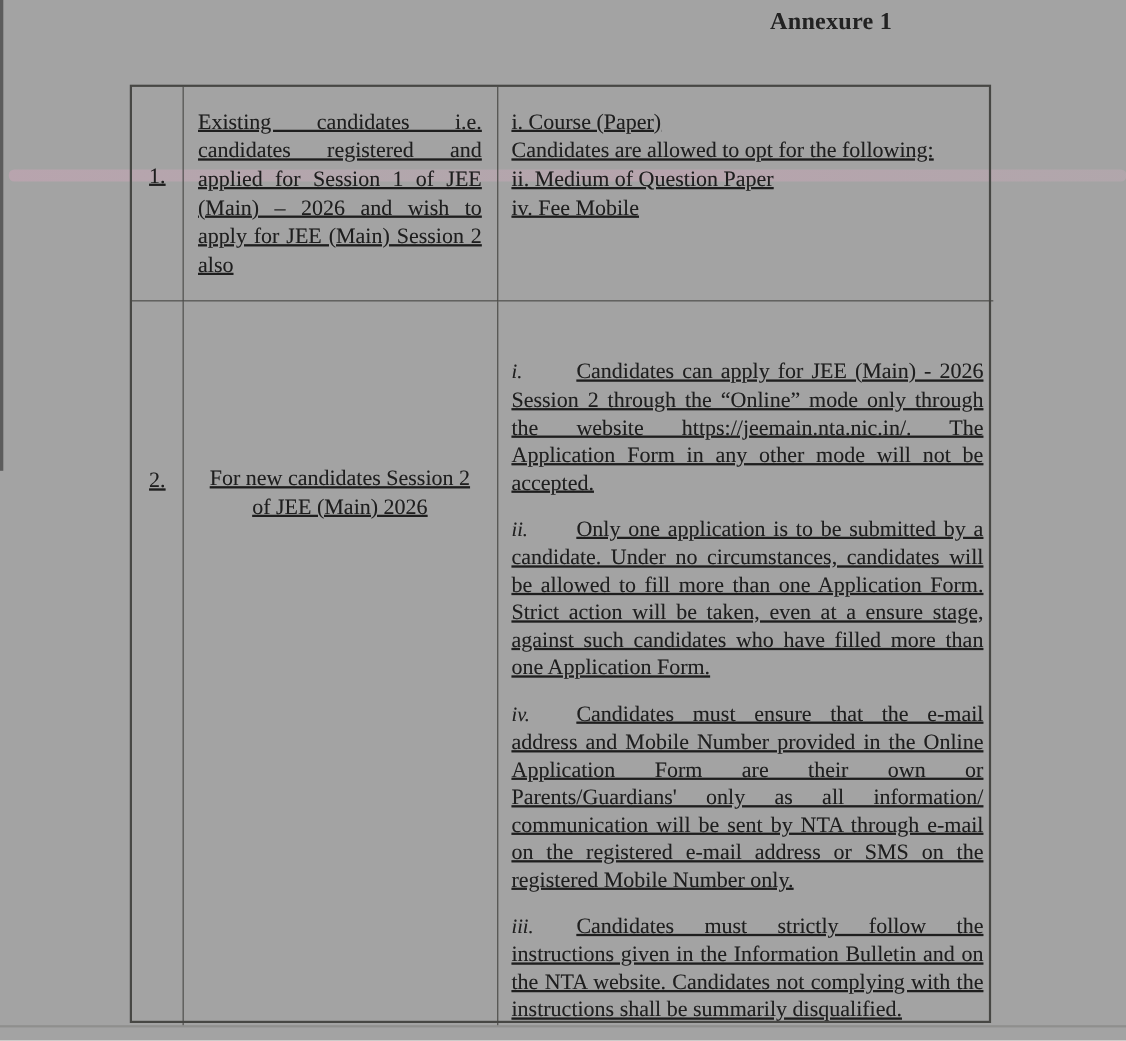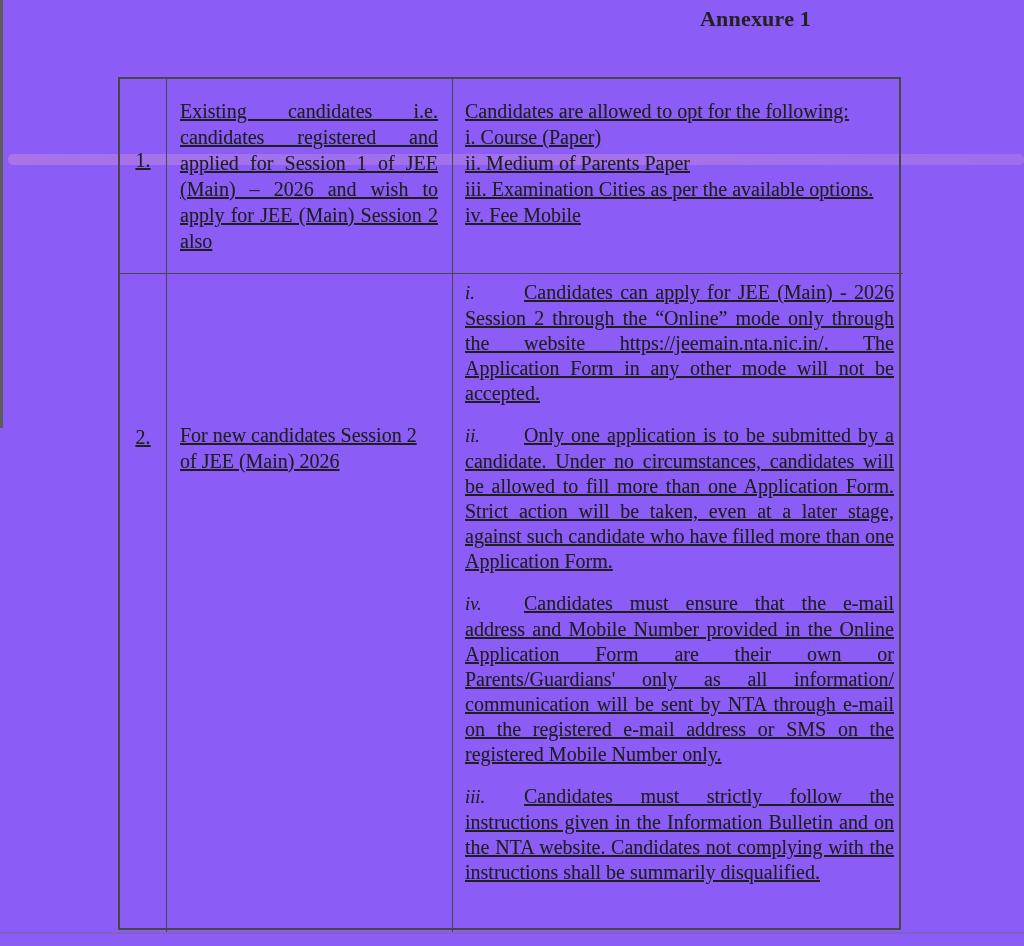--- a/index.html
+++ b/index.html
@@ -4,21 +4,21 @@
 <style>
   html, body {
     margin: 0;
     padding: 0;
     background: #e9e9e7;
   }
   .page {
     position: relative;
     width: 1024px;
     height: 946px;
-    background: #8b5cf6;
+    background: #a3a3a3;
     overflow: hidden;
     font-family: "Liberation Serif", "DejaVu Serif", serif;
     color: #1e1e1e;
   }
   
   .left-edge {
     position: absolute;
     left: 0; top: 0;
     width: 3px; height: 428px;
     background: #5c5c5c;
@@ -71,23 +71,23 @@
     text-shadow: 0 0 0.5px rgba(40,40,40,0.35);
     overflow: hidden;
     text-decoration: underline;
   }
   .b-r { border-right: 1.5px solid #474744; }
   .b-b { border-bottom: 1.5px solid #474744; }
   .num-cell { text-align: center; }
   .r1-num { padding-top: 68px; }
   .r2-num { padding-top: 150px; }
   .r1-c2 { padding: 19px 14px 0 13px; }
-  .r2-c2 { padding: 148px 14px 0 13px; text-align: left; }
+  .r2-c2 { padding: 148px 14px 0 13px; text-align: center; }
   .r1-c3 { padding: 19px 9px 0 12px; }
-  .r2-c3 { padding: 6px 9px 0 12px; line-height: 25px; }
+  .r2-c3 { padding: 6px 9px 0 12px; line-height: 25px; margin-top: 46px; }
   .r2-c3 .para { margin: 0 0 17px 0; }
   .rn {
     display: inline-block;
     width: 59px;
     font-style: italic;
     font-size: 18.5px;
     text-align: left;
   }
 </style>
 </head>
@@ -102,39 +102,38 @@
 
   <div class="doc-table">
 
     <div class="cell num-cell r1-num b-r b-b">
       <span>1.</span>
     </div>
     <div class="cell r1-c2 b-r b-b">
       <span>Existing candidates i.e. candidates registered and applied for Session 1 of JEE (Main) – 2026 and wish to apply for JEE (Main) Session 2 also</span>
     </div>
     <div class="cell r1-c3 b-b">
+      <div>i. Course (Paper)</div>
       <div>Candidates are allowed to opt for the following:</div>
-      <div>i. Course (Paper)</div>
-      <div>ii. Medium of Parents Paper</div>
-      <div>iii. Examination Cities as per the available options.</div>
+      <div>ii. Medium of Question Paper</div>
       <div>iv. Fee Mobile</div>
     </div>
 
     <div class="cell num-cell r2-num b-r">
       <span>2.</span>
     </div>
     <div class="cell r2-c2 b-r">
       <span>For new candidates Session 2 of JEE (Main) 2026</span>
     </div>
     <div class="cell r2-c3">
       <div class="para">
         <span class="rn">i.</span><span>Candidates can apply for JEE (Main) - 2026 Session 2 through the “Online” mode only through the website https://jeemain.nta.nic.in/. The Application Form in any other mode will not be accepted.</span>
       </div>
       <div class="para">
-        <span class="rn">ii.</span><span>Only one application is to be submitted by a candidate. Under no circumstances, candidates will be allowed to fill more than one Application Form. Strict action will be taken, even at a later stage, against such candidate who have filled more than one Application Form.</span>
+        <span class="rn">ii.</span><span>Only one application is to be submitted by a candidate. Under no circumstances, candidates will be allowed to fill more than one Application Form. Strict action will be taken, even at a ensure stage, against such candidates who have filled more than one Application Form.</span>
       </div>
       <div class="para">
         <span class="rn">iv.</span><span>Candidates must ensure that the e-mail address and Mobile Number provided in the Online Application Form are their own or Parents/Guardians' only as all information/ communication will be sent by NTA through e-mail on the registered e-mail address or SMS on the registered Mobile Number only.</span>
       </div>
       <div class="para">
         <span class="rn">iii.</span><span>Candidates must strictly follow the instructions given in the Information Bulletin and on the NTA website. Candidates not complying with the instructions shall be summarily disqualified.</span>
       </div>
     </div>
 
   </div>

